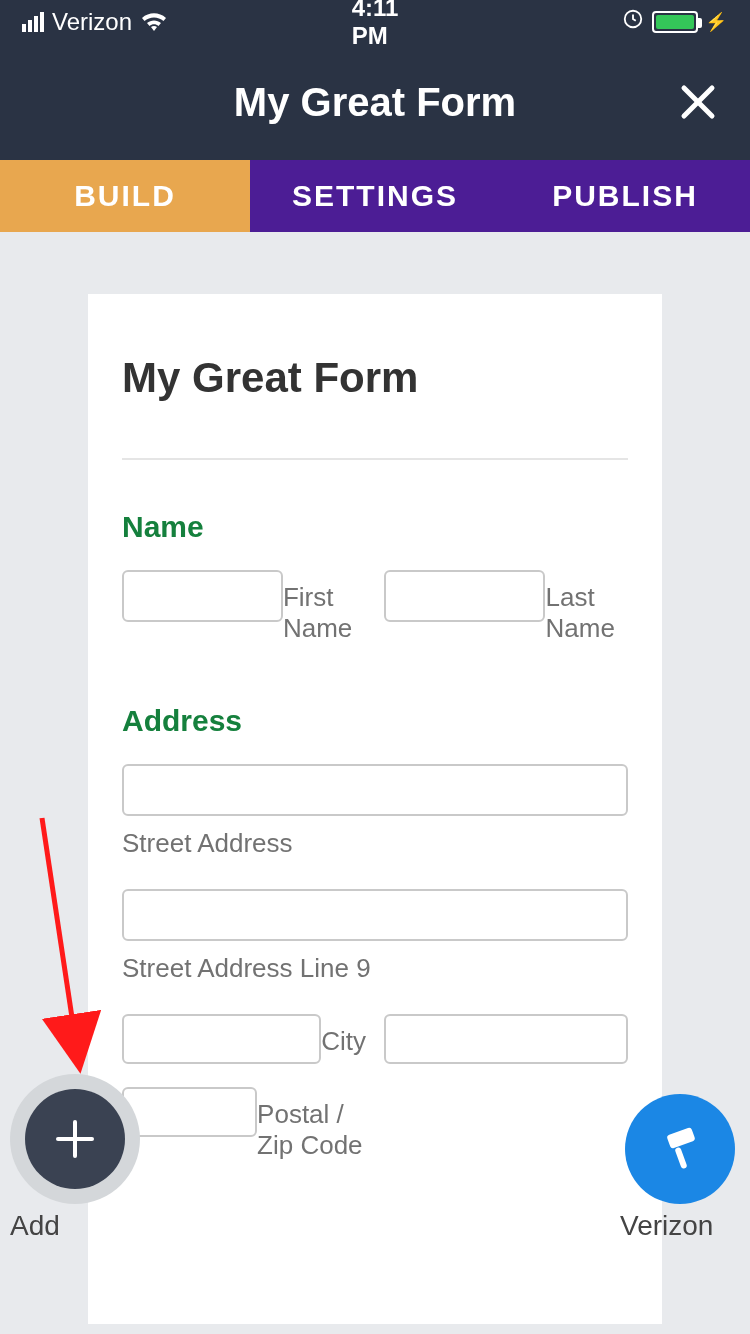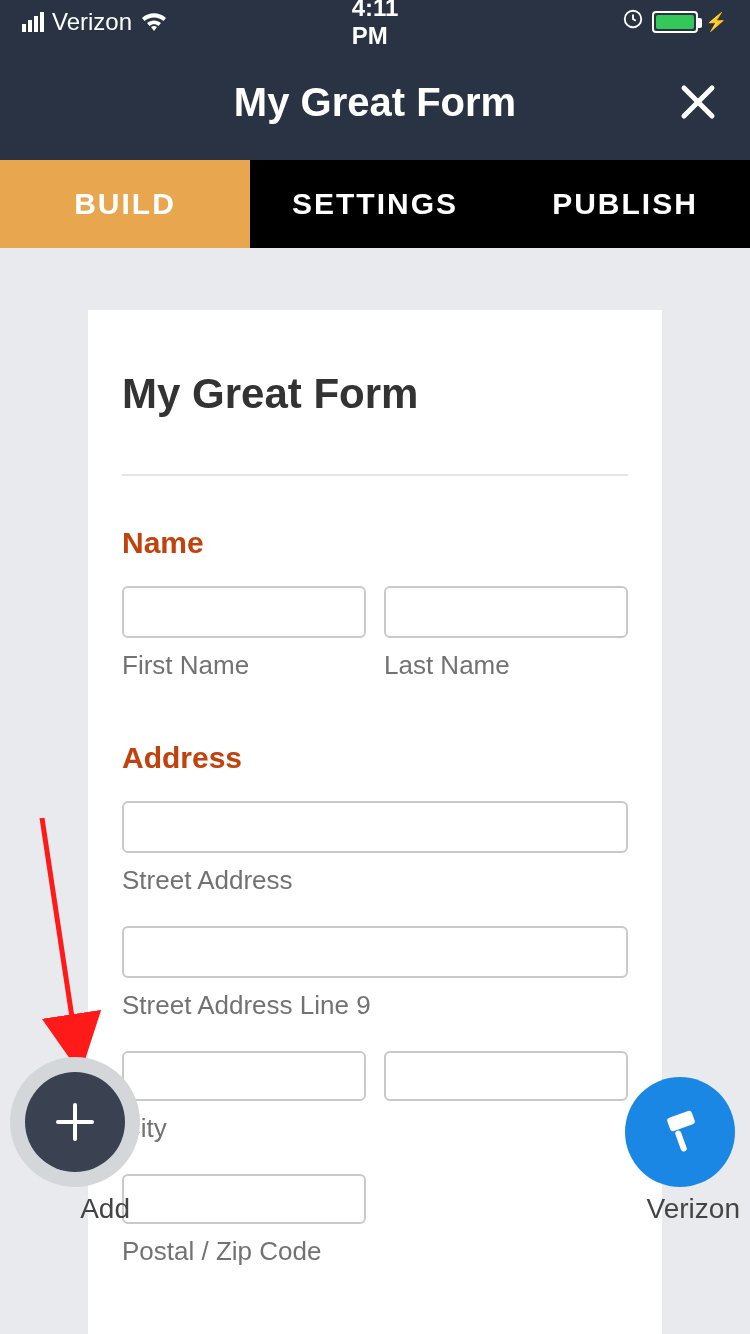--- a/index.html
+++ b/index.html
@@ -53,21 +53,21 @@
   }
   .nav-title { color:#fff; font-size:40px; font-weight:700; }
   .close-btn {
     position:absolute; right:28px; top:50%; transform:translateY(-50%);
     color:#fff; width:48px; height:48px; display:flex; align-items:center; justify-content:center;
     cursor:pointer;
   }
 
   
   .tabs {
-    display:flex; height:88px; background:#000000;
+    display:flex; height:72px; background:#4c1d95;
   }
   .tab {
     flex:1; display:flex; align-items:center; justify-content:center;
     color:#fff; font-size:30px; font-weight:600; letter-spacing:2px;
     cursor:pointer;
   }
   .tab.active { background:#e8a74f; }
 
   
   .content {
@@ -79,38 +79,38 @@
     margin: 0 auto;
     padding: 60px 34px 120px 34px;
     min-height: 1030px;
   }
   .form-title {
     font-size:42px; font-weight:700; color:#333;
     margin-bottom: 56px;
   }
   .divider { height:2px; background:#e5e5e5; margin-bottom:50px; }
   .field-label {
-    font-size:30px; font-weight:700; color:#c2410c; margin-bottom:26px;
+    font-size:30px; font-weight:700; color:#15803d; margin-bottom:26px;
   }
   .row { display:flex; gap:18px; }
-  .col { flex:1; display:flex; flex-direction:column; }
+  .col { flex:1; display:flex; flex-direction:row; }
   .full { width:100%; display:flex; flex-direction:column; }
   .text-input {
     height:52px; border:2px solid #c9c9c9; border-radius:6px; background:#fff;
     width:100%;
   }
   .sublabel {
     color:#727272; font-size:26px; margin-top:12px; margin-bottom:30px;
   }
   .spacer-sm { height:30px; }
   .col-half .text-input { height:50px; }
 
   
   .fab {
-    position:absolute; bottom:109px; width:120px; text-align:right;
+    position:absolute; bottom:92px; width:120px; text-align:left;
   }
   .fab.left { left:10px; }
   .fab.right { right:10px; }
   .fab-circle-outer {
     width:130px; height:130px; border-radius:50%;
     display:flex; align-items:center; justify-content:center;
     margin:0 auto;
   }
   .fab.left .fab-circle-outer { background:#d4d7da; }
   .fab-circle {

